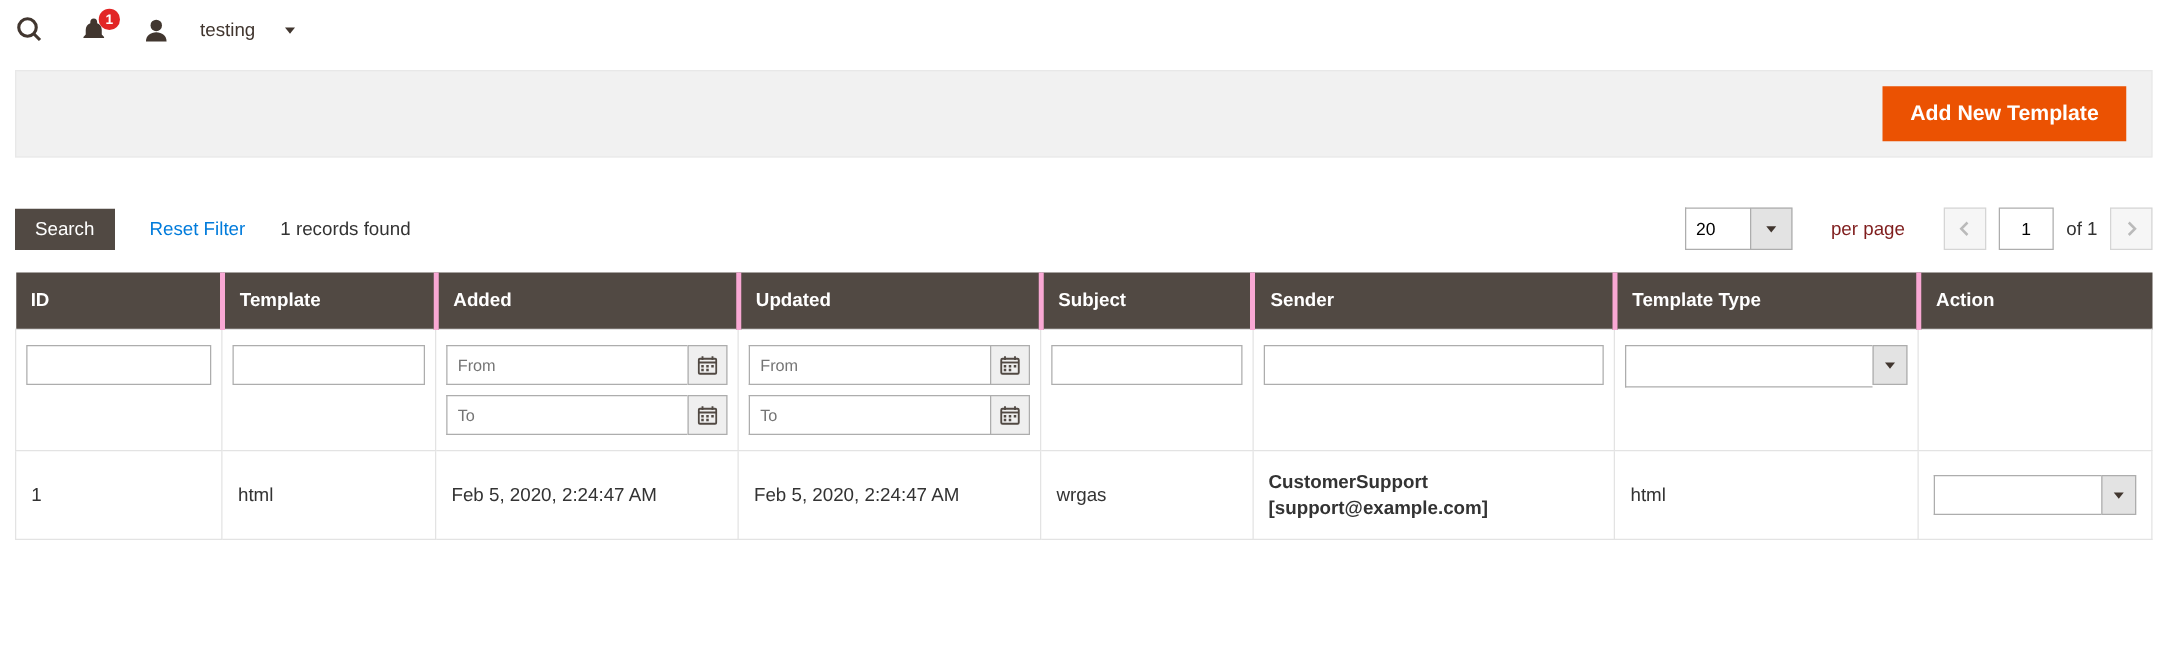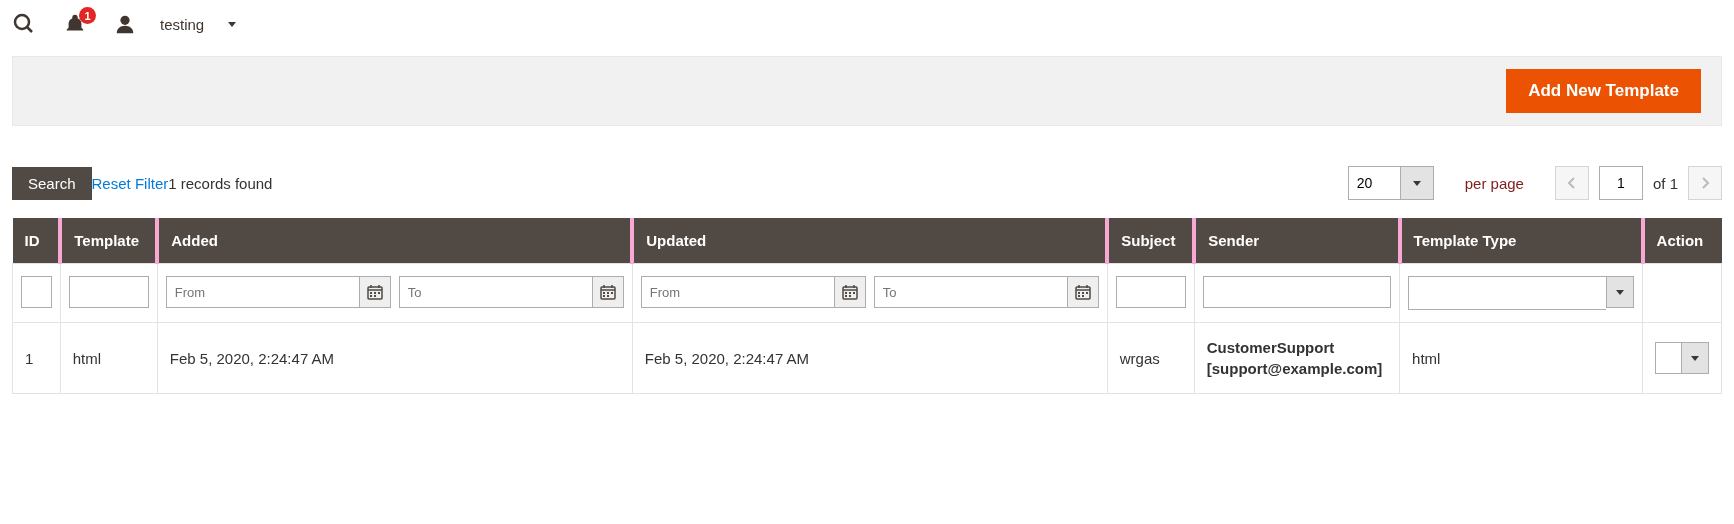--- a/index.html
+++ b/index.html
@@ -51,21 +51,21 @@
       font-weight: 600;
       cursor: pointer;
     }
 
     .grid-controls {
       display: flex;
       align-items: center;
       justify-content: space-between;
       padding: 40px 12px 18px 12px;
     }
-    .left-controls { display: flex; align-items: center; }
+    .left-controls { display: flex; align-items: center; gap: 28px; }
     .search-btn {
       background: #514943;
       color: #fff;
       border: none;
       padding: 8px 16px;
       font-size: 15px;
       cursor: pointer;
     }
     .reset-link { color: #007bdb; font-size: 15px; cursor: pointer; }
     .records-found { color: #333; font-size: 15px; }
@@ -131,21 +131,21 @@
       vertical-align: middle;
     }
     .filter-input {
       width: 100%;
       border: 1px solid #adadad;
       padding: 6px 8px;
       font-size: 13px;
       height: 32px;
       background: #fff;
     }
-    .date-wrap { display: flex; flex-direction: row; gap: 8px; }
+    .date-wrap { display: flex; flex-direction: column; gap: 8px; }
     .date-row { display: flex; align-items: center; }
     .date-input {
       flex: 1;
       border: 1px solid #adadad;
       padding: 6px 8px;
       font-size: 13px;
       height: 32px;
       border-right: none;
     }
     .cal-btn {

